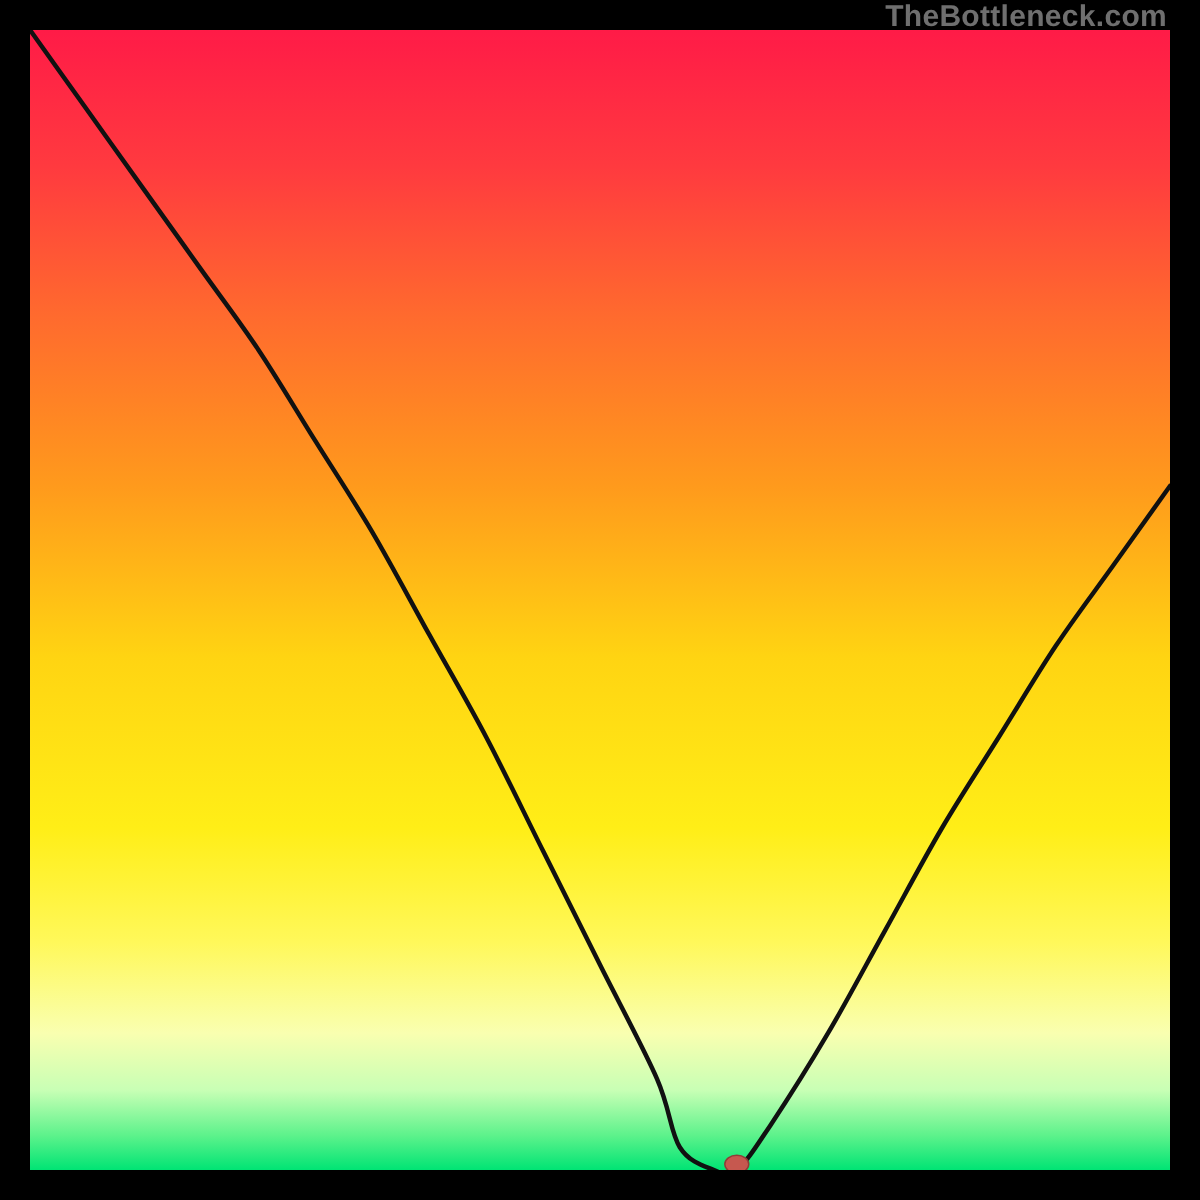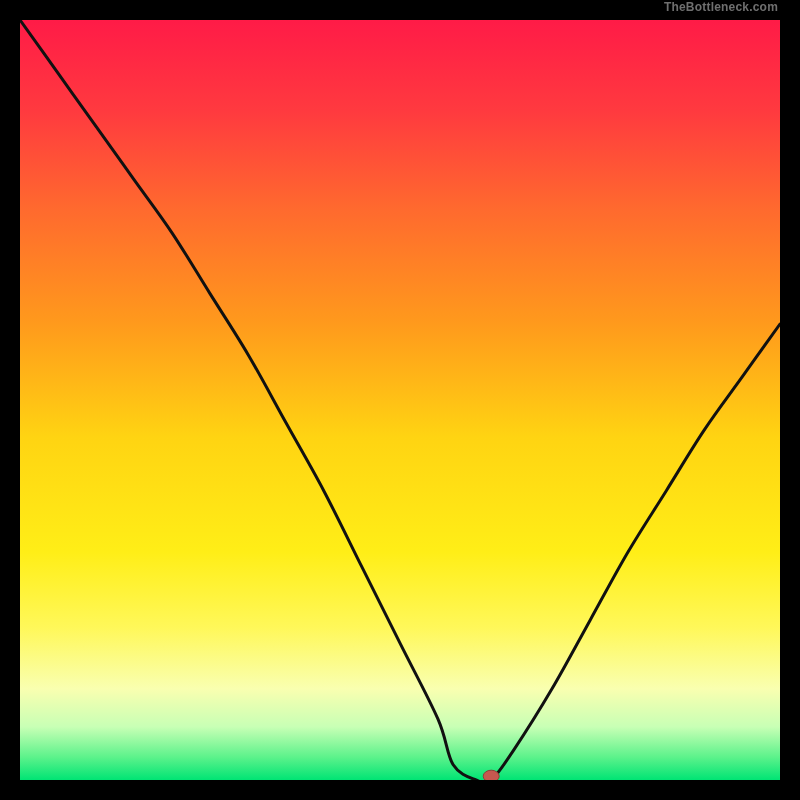--- a/index.html
+++ b/index.html
@@ -36,21 +36,21 @@
   .curve-svg {
     position: absolute;
     inset: 0;
     width: 100%;
     height: 100%;
   }
   .attribution {
     position: absolute;
     top: 0;
     right: 22px;
-    font-size: 12px;
+    font-size: 20px;
     font-weight: 600;
     color: #6f6f6f;
     letter-spacing: 0.2px;
   }
 </style>
 </head>
 <body>
 
 <div class="frame">
 

